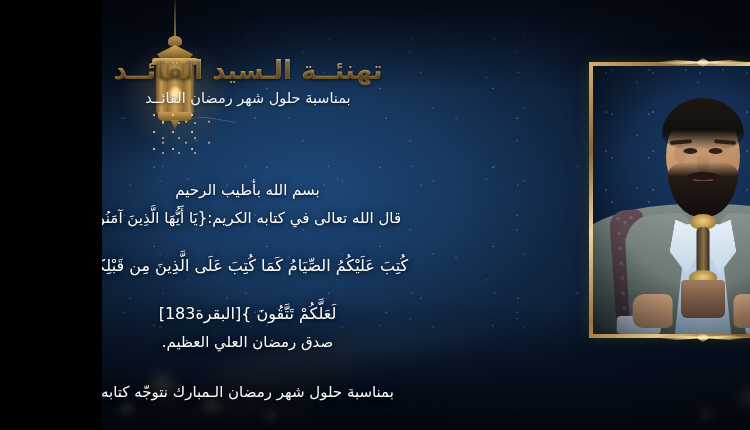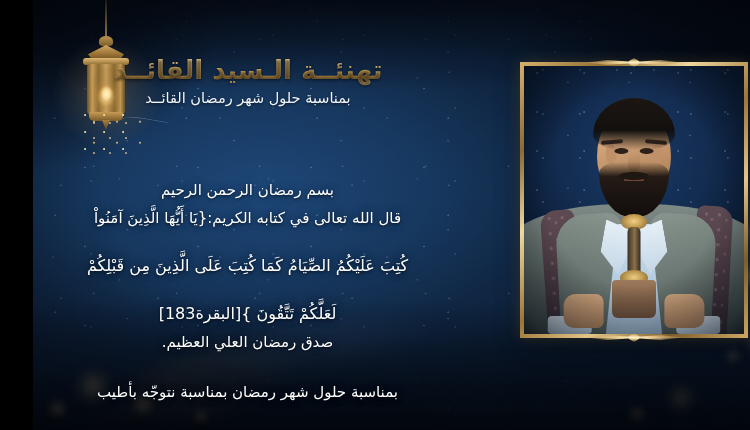--- a/index.html
+++ b/index.html
@@ -3,21 +3,21 @@
 <meta charset="utf-8">
 <title>Ramadan Greeting Card</title>
 <style>
   html, body {
     margin: 0;
     padding: 0;
     background: #000;
   }
   #stage {
     position: relative;
-    width: 717px;
+    width: 648px;
     height: 430px;
     overflow: hidden;
     font-family: "DejaVu Sans", "Liberation Sans", sans-serif;
     background: #0b1a33;
   }
 
   
   .bg-base {
     position: absolute; inset: 0;
     background:
@@ -458,26 +458,26 @@
     <div class="lantern-sparkle"></div>
     <div class="lantern-wire"></div>
   </div>
 
   <div class="title-block">
     <div class="title-main">تهنئــة الـسيد القائــد</div>
     <div class="title-sub">بمناسبة حلول شهر رمضان القائــد</div>
   </div>
 
   <div class="body-text">
-    <div class="body-line">بسم رمضان الرحمن الرحيم</div>
+    <div class="body-line">بسم الله بأطيب الرحيم</div>
     <div class="body-line">قال الله تعالى في كتابه الكريم:{يَا أَيُّهَا الَّذِينَ آمَنُواْ</div>
     <div class="body-line quran">كُتِبَ عَلَيْكُمُ الصِّيَامُ كَمَا كُتِبَ عَلَى الَّذِينَ مِن قَبْلِكُمْ</div>
     <div class="body-line quran">لَعَلَّكُمْ تَتَّقُونَ }[البقرة183]</div>
     <div class="body-line">صدق رمضان العلي العظيم.</div>
-    <div class="body-line gap-top">بمناسبة حلول شهر رمضان بمناسبة نتوجّه بأطيب</div>
+    <div class="body-line gap-top">بمناسبة حلول شهر رمضان الـمبارك نتوجّه كتابه</div>
   </div>
 
   <div class="portrait-frame">
     <div class="frame-ornament-top"></div>
     <div class="frame-ornament-bottom"></div>
     <div class="portrait-inner">
       <div class="pt-bg"></div>
       <div class="pt-bg-specks"></div>
 
       <div class="pt-shoulders"></div>

